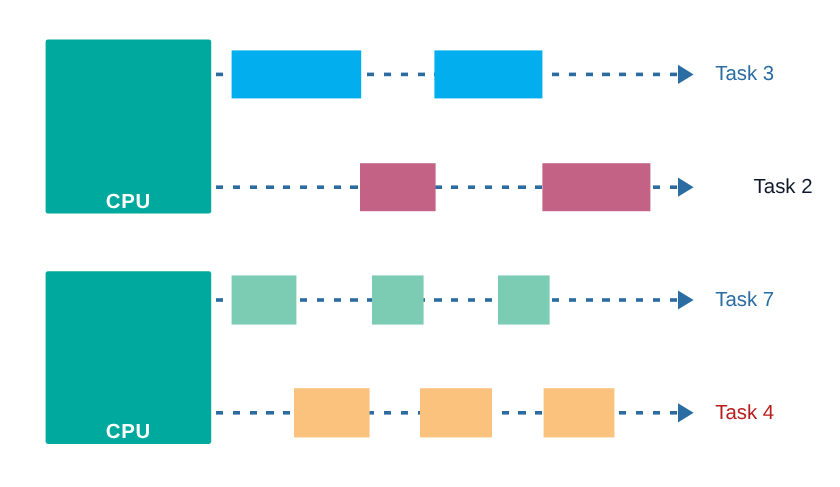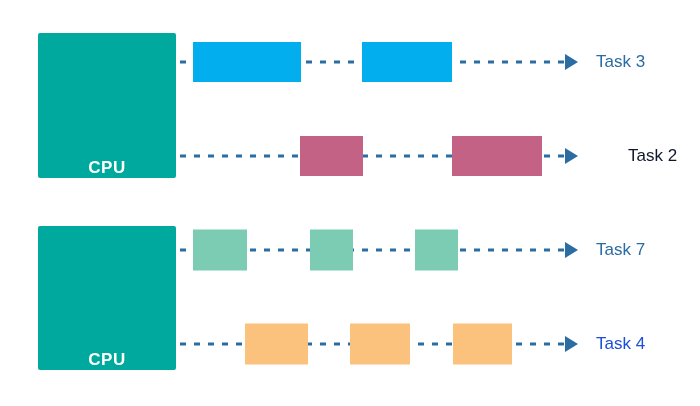--- a/index.html
+++ b/index.html
@@ -117,14 +117,14 @@
     </div>
     <div class="arrow-head" style="left: 565px; top: 250px; border-left-color: rgb(43, 108, 163);"></div>
     <div class="task-label" style="left: 596px; top: 250px; color: rgb(43, 108, 163);">Task 7</div>
     <div class="lane" style="left: 180px; top: 321px; width: 385px;">
       <div class="lane-line"></div>
       <div class="burst" style="left: 65px; width: 63px; height: 41px; background: rgb(251, 194, 126);"></div>
       <div class="burst" style="left: 170px; width: 60px; height: 41px; background: rgb(251, 194, 126);"></div>
       <div class="burst" style="left: 273px; width: 59px; height: 41px; background: rgb(251, 194, 126);"></div>
     </div>
     <div class="arrow-head" style="left: 565px; top: 344px; border-left-color: rgb(43, 108, 163);"></div>
-    <div class="task-label" style="left: 596px; top: 344px; color: #1d4ed8;">Task 4</div>
+    <div class="task-label" style="left: 596px; top: 344px; color: #b91c1c;">Task 4</div>
   </div>
 
 </body></html>

